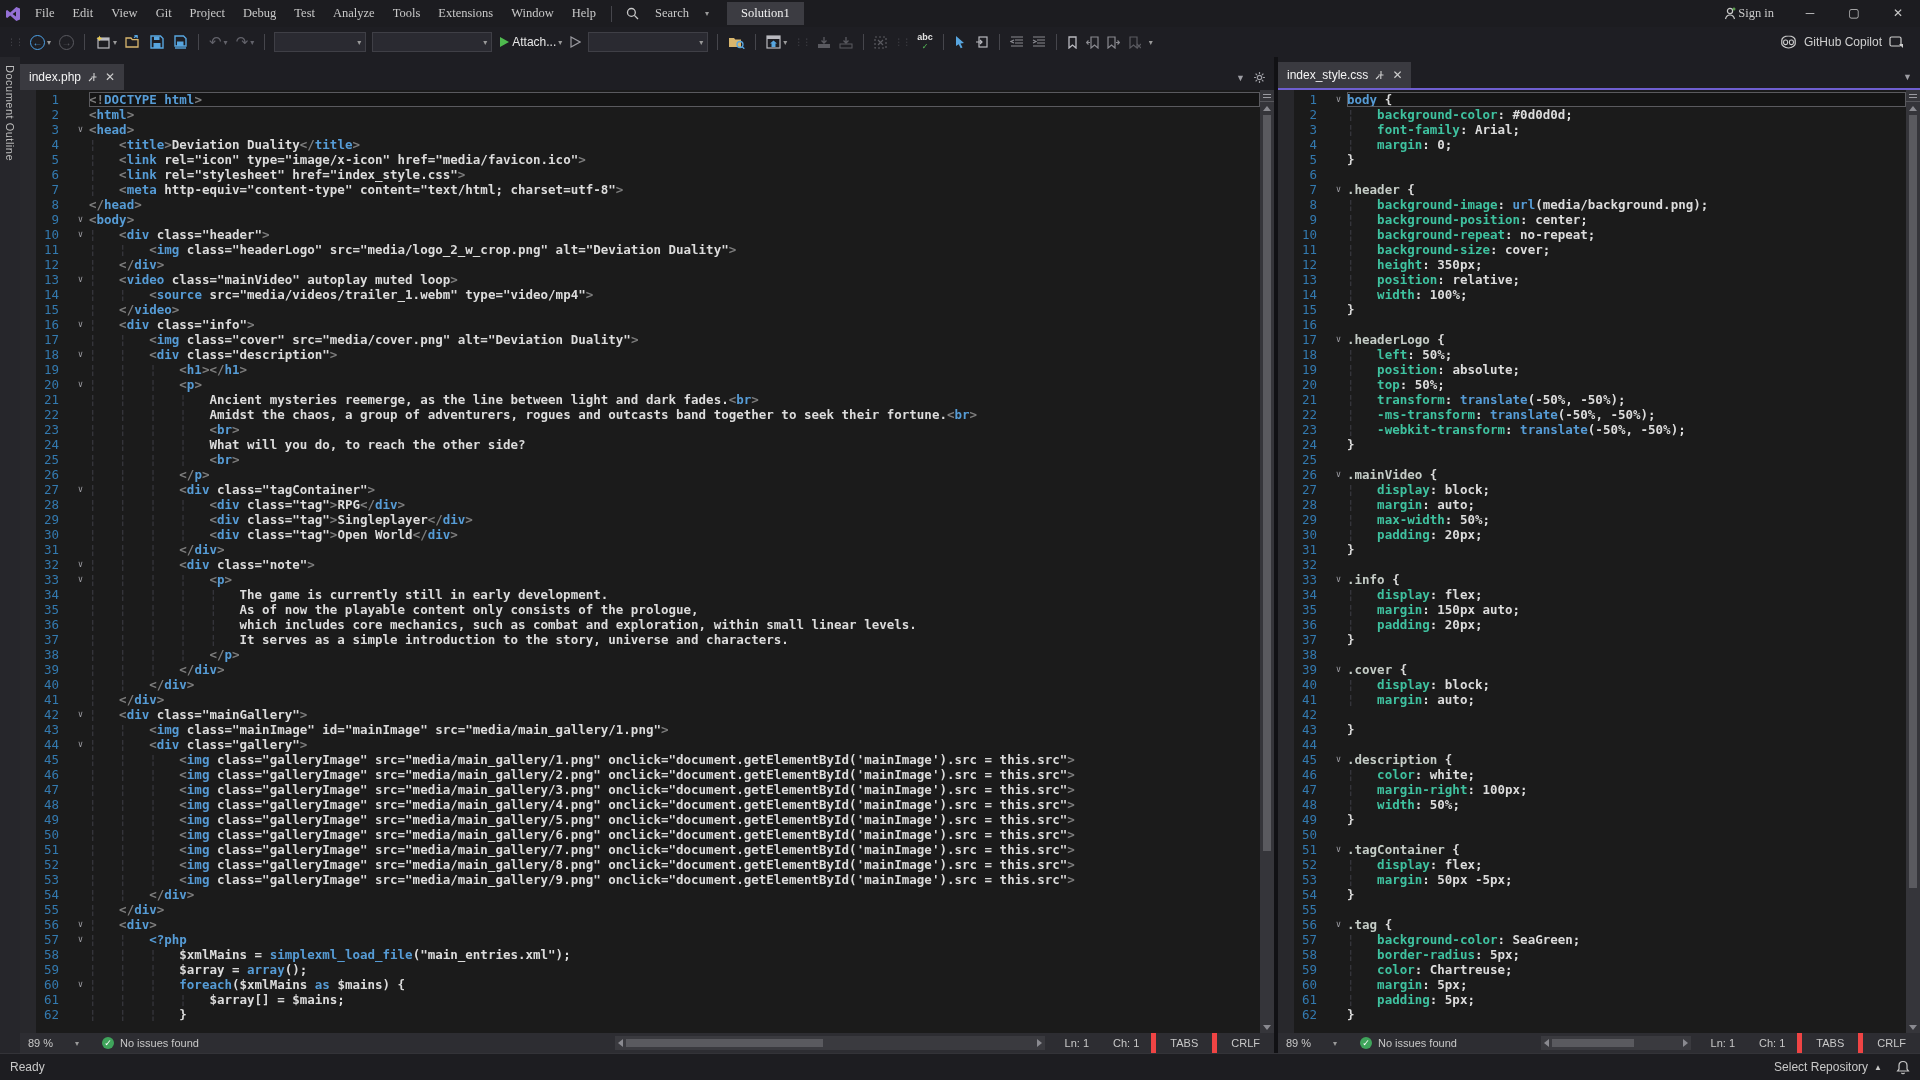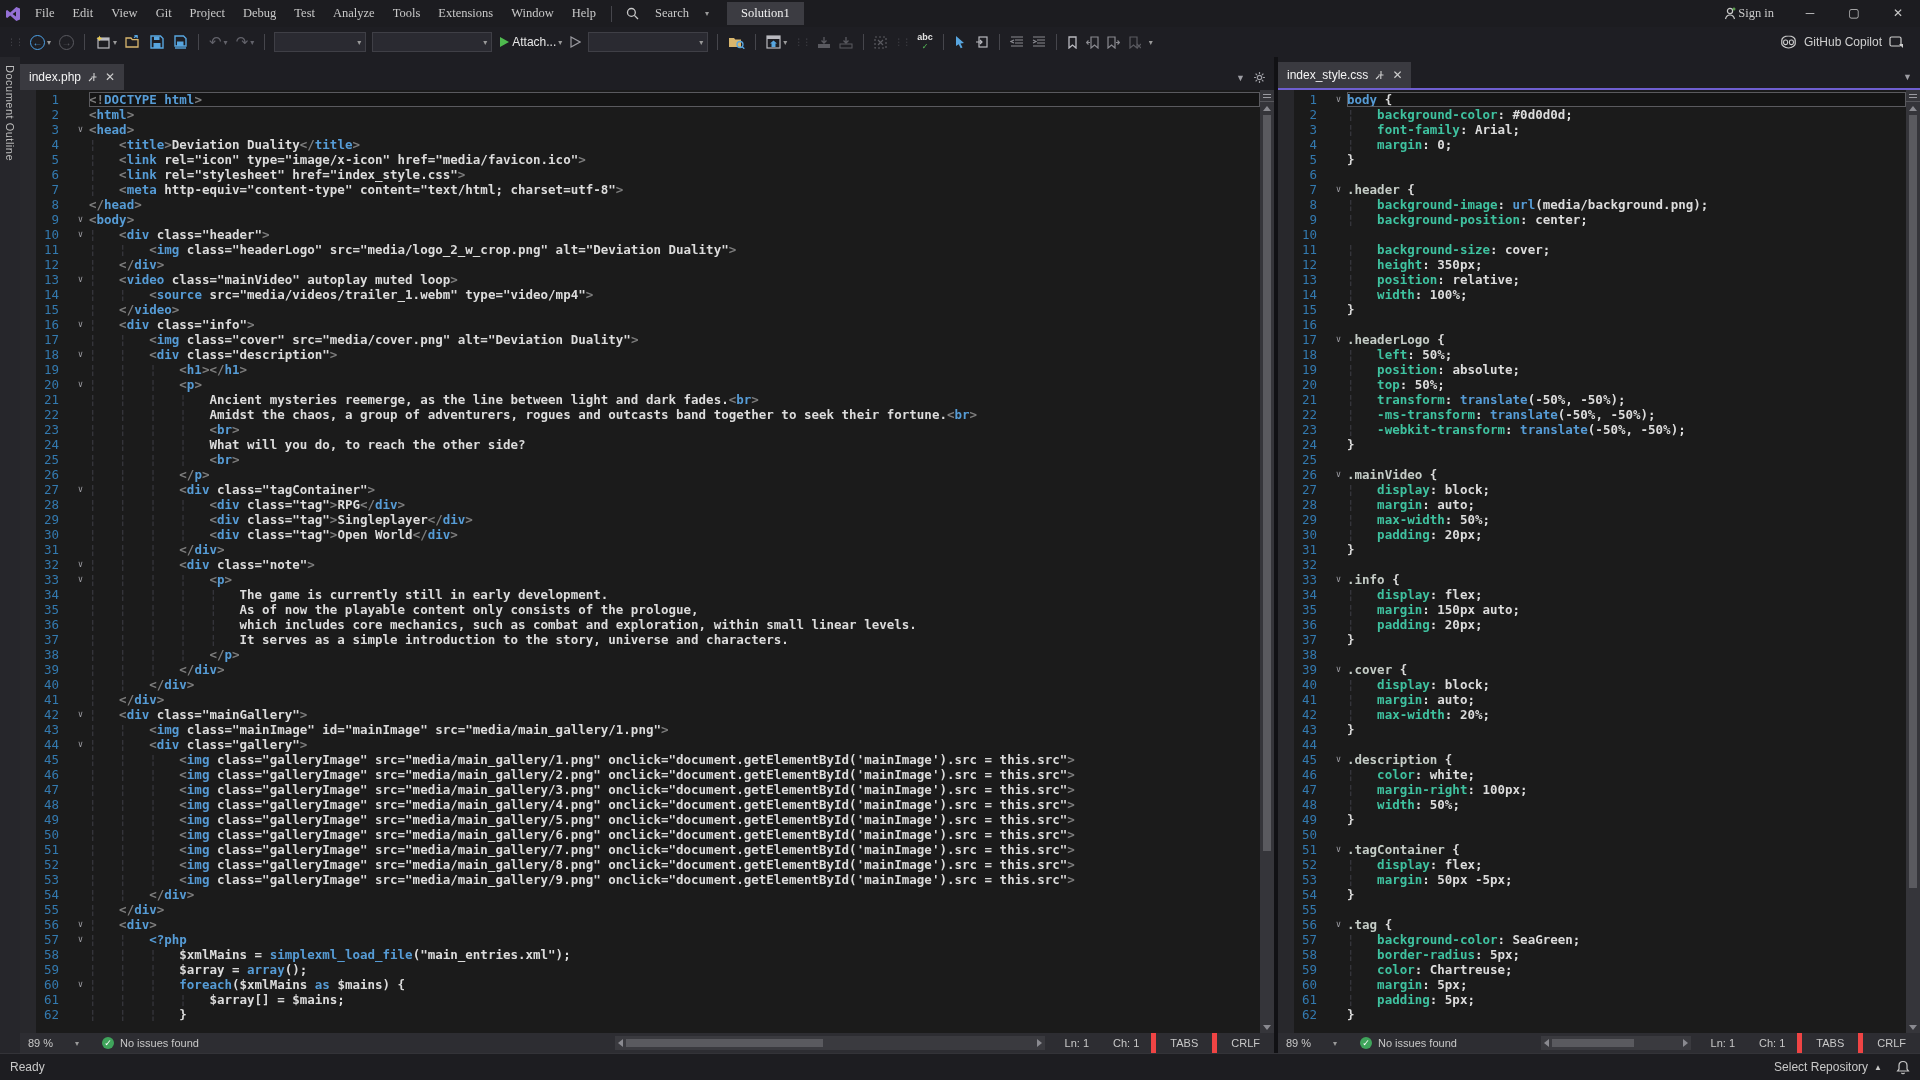--- a/index.html
+++ b/index.html
@@ -443,21 +443,21 @@
         <div style="position:relative;padding-top:2px;">
             <div class="code-line cur"><span class="ln">1</span><span class="fold">∨</span><span class="codewrap"><span class="tk-t">body</span><span class="tk-w"> {</span></span></div>
             <div class="code-line"><span class="ln">2</span><span class="fold"></span><span class="codewrap"><span class="tk-g">¦   </span><span class="tk-c">background-color</span><span class="tk-w">: #0d0d0d;</span></span></div>
             <div class="code-line"><span class="ln">3</span><span class="fold"></span><span class="codewrap"><span class="tk-g">¦   </span><span class="tk-c">font-family</span><span class="tk-w">: Arial;</span></span></div>
             <div class="code-line"><span class="ln">4</span><span class="fold"></span><span class="codewrap"><span class="tk-g">¦   </span><span class="tk-c">margin</span><span class="tk-w">: 0;</span></span></div>
             <div class="code-line"><span class="ln">5</span><span class="fold"></span><span class="codewrap"><span class="tk-w">}</span></span></div>
             <div class="code-line"><span class="ln">6</span><span class="fold"></span><span class="codewrap"></span></div>
             <div class="code-line"><span class="ln">7</span><span class="fold">∨</span><span class="codewrap"><span class="tk-s">.header</span><span class="tk-w"> {</span></span></div>
             <div class="code-line"><span class="ln">8</span><span class="fold"></span><span class="codewrap"><span class="tk-g">¦   </span><span class="tk-c">background-image</span><span class="tk-w">: </span><span class="tk-t">url</span><span class="tk-w">(media/background.png);</span></span></div>
             <div class="code-line"><span class="ln">9</span><span class="fold"></span><span class="codewrap"><span class="tk-g">¦   </span><span class="tk-c">background-position</span><span class="tk-w">: center;</span></span></div>
-            <div class="code-line"><span class="ln">10</span><span class="fold"></span></div>
+            <div class="code-line"><span class="ln">10</span><span class="fold"></span><span class="codewrap"><span class="tk-g">¦   </span><span class="tk-c">background-repeat</span><span class="tk-w">: no-repeat;</span></span></div>
             <div class="code-line"><span class="ln">11</span><span class="fold"></span><span class="codewrap"><span class="tk-g">¦   </span><span class="tk-c">background-size</span><span class="tk-w">: cover;</span></span></div>
             <div class="code-line"><span class="ln">12</span><span class="fold"></span><span class="codewrap"><span class="tk-g">¦   </span><span class="tk-c">height</span><span class="tk-w">: 350px;</span></span></div>
             <div class="code-line"><span class="ln">13</span><span class="fold"></span><span class="codewrap"><span class="tk-g">¦   </span><span class="tk-c">position</span><span class="tk-w">: relative;</span></span></div>
             <div class="code-line"><span class="ln">14</span><span class="fold"></span><span class="codewrap"><span class="tk-g">¦   </span><span class="tk-c">width</span><span class="tk-w">: 100%;</span></span></div>
             <div class="code-line"><span class="ln">15</span><span class="fold"></span><span class="codewrap"><span class="tk-w">}</span></span></div>
             <div class="code-line"><span class="ln">16</span><span class="fold"></span><span class="codewrap"></span></div>
             <div class="code-line"><span class="ln">17</span><span class="fold">∨</span><span class="codewrap"><span class="tk-s">.headerLogo</span><span class="tk-w"> {</span></span></div>
             <div class="code-line"><span class="ln">18</span><span class="fold"></span><span class="codewrap"><span class="tk-g">¦   </span><span class="tk-c">left</span><span class="tk-w">: 50%;</span></span></div>
             <div class="code-line"><span class="ln">19</span><span class="fold"></span><span class="codewrap"><span class="tk-g">¦   </span><span class="tk-c">position</span><span class="tk-w">: absolute;</span></span></div>
             <div class="code-line"><span class="ln">20</span><span class="fold"></span><span class="codewrap"><span class="tk-g">¦   </span><span class="tk-c">top</span><span class="tk-w">: 50%;</span></span></div>
@@ -475,21 +475,21 @@
             <div class="code-line"><span class="ln">32</span><span class="fold"></span><span class="codewrap"></span></div>
             <div class="code-line"><span class="ln">33</span><span class="fold">∨</span><span class="codewrap"><span class="tk-s">.info</span><span class="tk-w"> {</span></span></div>
             <div class="code-line"><span class="ln">34</span><span class="fold"></span><span class="codewrap"><span class="tk-g">¦   </span><span class="tk-c">display</span><span class="tk-w">: flex;</span></span></div>
             <div class="code-line"><span class="ln">35</span><span class="fold"></span><span class="codewrap"><span class="tk-g">¦   </span><span class="tk-c">margin</span><span class="tk-w">: 150px auto;</span></span></div>
             <div class="code-line"><span class="ln">36</span><span class="fold"></span><span class="codewrap"><span class="tk-g">¦   </span><span class="tk-c">padding</span><span class="tk-w">: 20px;</span></span></div>
             <div class="code-line"><span class="ln">37</span><span class="fold"></span><span class="codewrap"><span class="tk-w">}</span></span></div>
             <div class="code-line"><span class="ln">38</span><span class="fold"></span><span class="codewrap"></span></div>
             <div class="code-line"><span class="ln">39</span><span class="fold">∨</span><span class="codewrap"><span class="tk-s">.cover</span><span class="tk-w"> {</span></span></div>
             <div class="code-line"><span class="ln">40</span><span class="fold"></span><span class="codewrap"><span class="tk-g">¦   </span><span class="tk-c">display</span><span class="tk-w">: block;</span></span></div>
             <div class="code-line"><span class="ln">41</span><span class="fold"></span><span class="codewrap"><span class="tk-g">¦   </span><span class="tk-c">margin</span><span class="tk-w">: auto;</span></span></div>
-            <div class="code-line"><span class="ln">42</span><span class="fold"></span><span class="codewrap"><span class="tk-g">¦   </span><span class="tk-c">max-width</span><span class="tk-w">: 20%;</span></span></div>
+            <div class="code-line"><span class="ln">42</span><span class="fold"></span></div>
             <div class="code-line"><span class="ln">43</span><span class="fold"></span><span class="codewrap"><span class="tk-w">}</span></span></div>
             <div class="code-line"><span class="ln">44</span><span class="fold"></span><span class="codewrap"></span></div>
             <div class="code-line"><span class="ln">45</span><span class="fold">∨</span><span class="codewrap"><span class="tk-s">.description</span><span class="tk-w"> {</span></span></div>
             <div class="code-line"><span class="ln">46</span><span class="fold"></span><span class="codewrap"><span class="tk-g">¦   </span><span class="tk-c">color</span><span class="tk-w">: white;</span></span></div>
             <div class="code-line"><span class="ln">47</span><span class="fold"></span><span class="codewrap"><span class="tk-g">¦   </span><span class="tk-c">margin-right</span><span class="tk-w">: 100px;</span></span></div>
             <div class="code-line"><span class="ln">48</span><span class="fold"></span><span class="codewrap"><span class="tk-g">¦   </span><span class="tk-c">width</span><span class="tk-w">: 50%;</span></span></div>
             <div class="code-line"><span class="ln">49</span><span class="fold"></span><span class="codewrap"><span class="tk-w">}</span></span></div>
             <div class="code-line"><span class="ln">50</span><span class="fold"></span><span class="codewrap"></span></div>
             <div class="code-line"><span class="ln">51</span><span class="fold">∨</span><span class="codewrap"><span class="tk-s">.tagContainer</span><span class="tk-w"> {</span></span></div>
             <div class="code-line"><span class="ln">52</span><span class="fold"></span><span class="codewrap"><span class="tk-g">¦   </span><span class="tk-c">display</span><span class="tk-w">: flex;</span></span></div>

